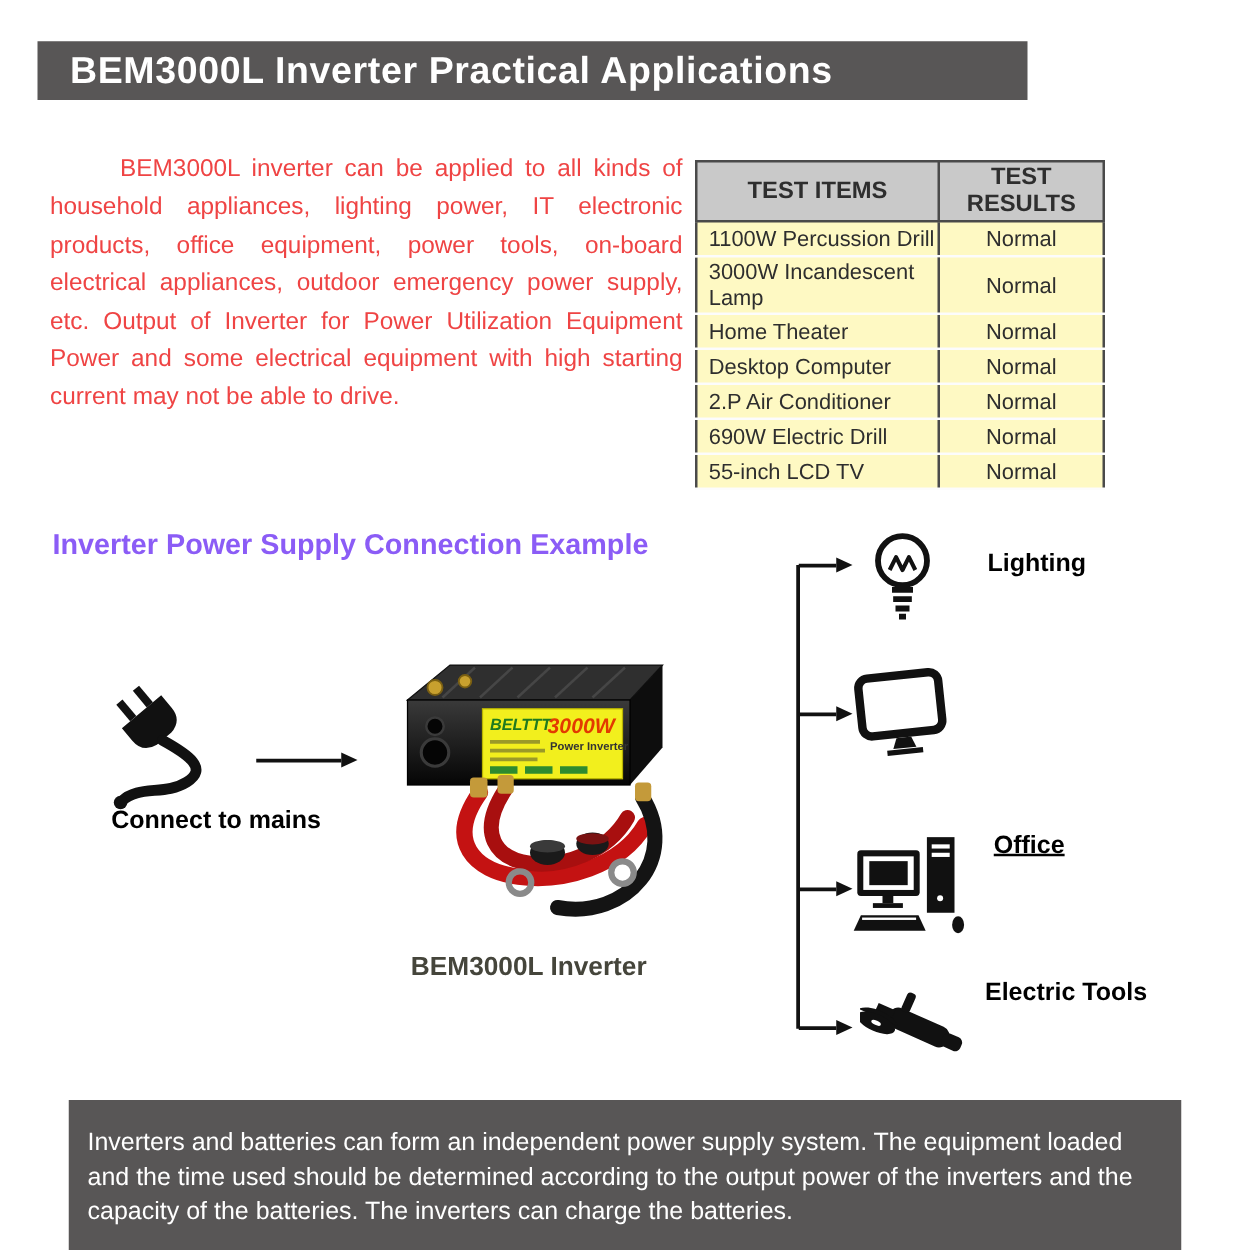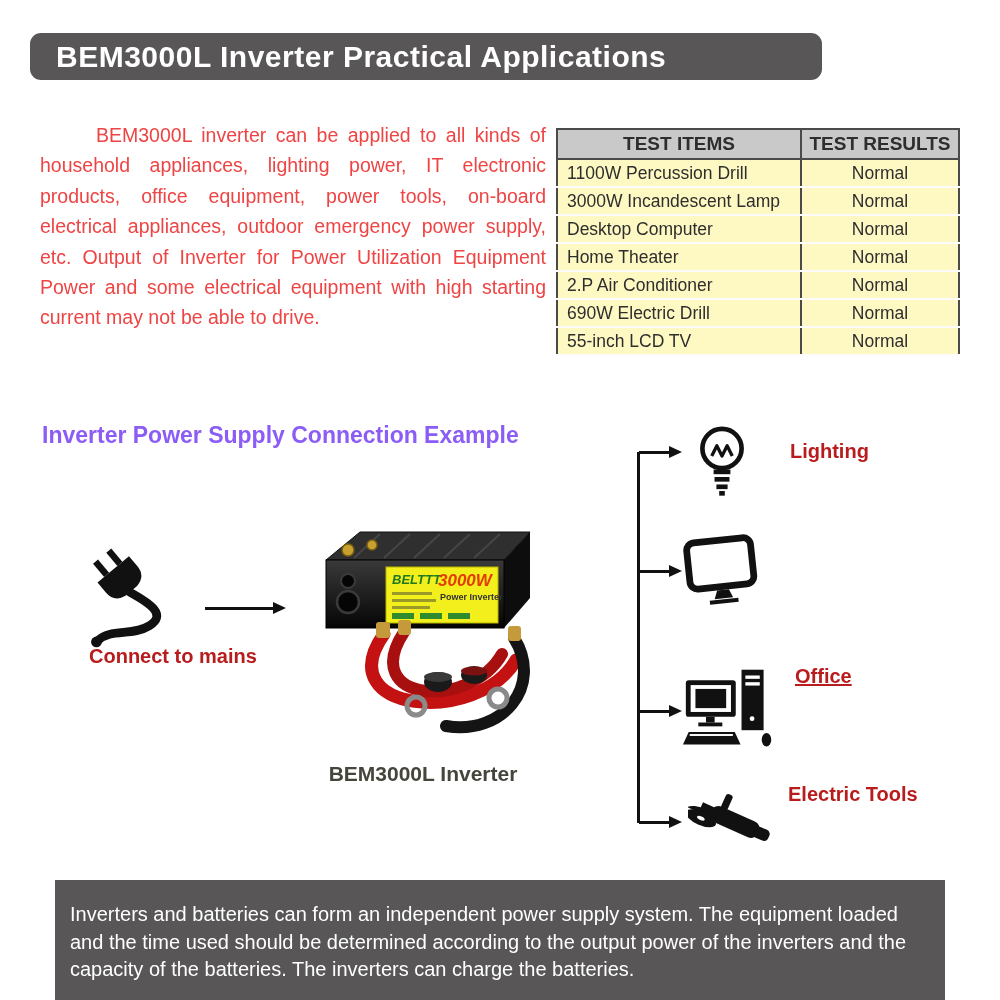--- a/index.html
+++ b/index.html
@@ -2,44 +2,44 @@
 <html><head>
 <meta charset="utf-8">
 <style>
   * { box-sizing: border-box; }
   body { margin:0; font-family:"Liberation Sans", sans-serif; background:#ffffff; }
   .page { position:relative; width:1000px; height:1000px; background:#ffffff; overflow:hidden; }
 
   .banner {
     position:absolute; left:30px; top:33px; width:792px; height:47px;
     background:#585656; color:#ffffff; font-size:30px; font-weight:800;
-    line-height:47px; padding-left:26px; letter-spacing:.5px; white-space:nowrap;border-radius:11px;
+    line-height:47px; padding-left:26px; letter-spacing:.5px; white-space:nowrap;
   }
 
   .intro {
     position:absolute; left:40px; top:120px; width:506px;
     font-size:19.5px; line-height:1.56; color:#ef4444;
     text-align:justify; text-indent:56px;
   }
 
-  table.test-table { position:absolute; left:556px; top:128px; width:404px; border-collapse:collapse; border:2px solid #4a4a4a; }
+  table.test-table { position:absolute; left:556px; top:128px; width:328px; border-collapse:collapse; border:2px solid #4a4a4a; }
   table.test-table th {
     background:#c9c9c9; border:2px solid #4a4a4a; font-size:19px; color:#2e2e2e;
     height:30px; font-weight:bold; text-align:center;
   }
   table.test-table td {
     background:#fef9c3; font-size:17.5px; color:#2e2e2e; height:28px;
     border-left:2px solid #4a4a4a; border-right:2px solid #4a4a4a; border-bottom:2px solid #fcfcfc;
   }
   table.test-table td.cell-item { padding-left:9px; text-align:left; width:244px; }
   table.test-table td.cell-result { text-align:center; width:158px; }
 
   .red-heading { position:absolute; left:42px; top:422px; font-size:23px; font-weight:bold; color:#8b5cf6; }
 
-  .blabel { position:absolute; font-weight:bold; color:#b91c1c; font-size:20px; white-space:nowrap; }
+  .blabel { position:absolute; font-weight:bold; color:#000000; font-size:20px; white-space:nowrap; }
 
   .harrow { position:absolute; height:0; border-top:3px solid #111; }
   .harrow::after {
     content:""; position:absolute; right:-13px; top:-8px;
     border-left:13px solid #111; border-top:6.5px solid transparent; border-bottom:6.5px solid transparent;
   }
   .vline { position:absolute; width:0; border-left:3px solid #111; }
 
   .svgbox { position:absolute; }
 
@@ -75,25 +75,25 @@
     <tbody>
       <tr>
         <td class="cell-item">1100W Percussion Drill</td>
         <td class="cell-result">Normal</td>
       </tr>
       <tr>
         <td class="cell-item">3000W Incandescent Lamp</td>
         <td class="cell-result">Normal</td>
       </tr>
       <tr>
+        <td class="cell-item">Home Theater</td>
+        <td class="cell-result">Normal</td>
+      </tr>
+      <tr>
         <td class="cell-item">Desktop Computer</td>
-        <td class="cell-result">Normal</td>
-      </tr>
-      <tr>
-        <td class="cell-item">Home Theater</td>
         <td class="cell-result">Normal</td>
       </tr>
       <tr>
         <td class="cell-item">2.P Air Conditioner</td>
         <td class="cell-result">Normal</td>
       </tr>
       <tr>
         <td class="cell-item">690W Electric Drill</td>
         <td class="cell-result">Normal</td>
       </tr>

